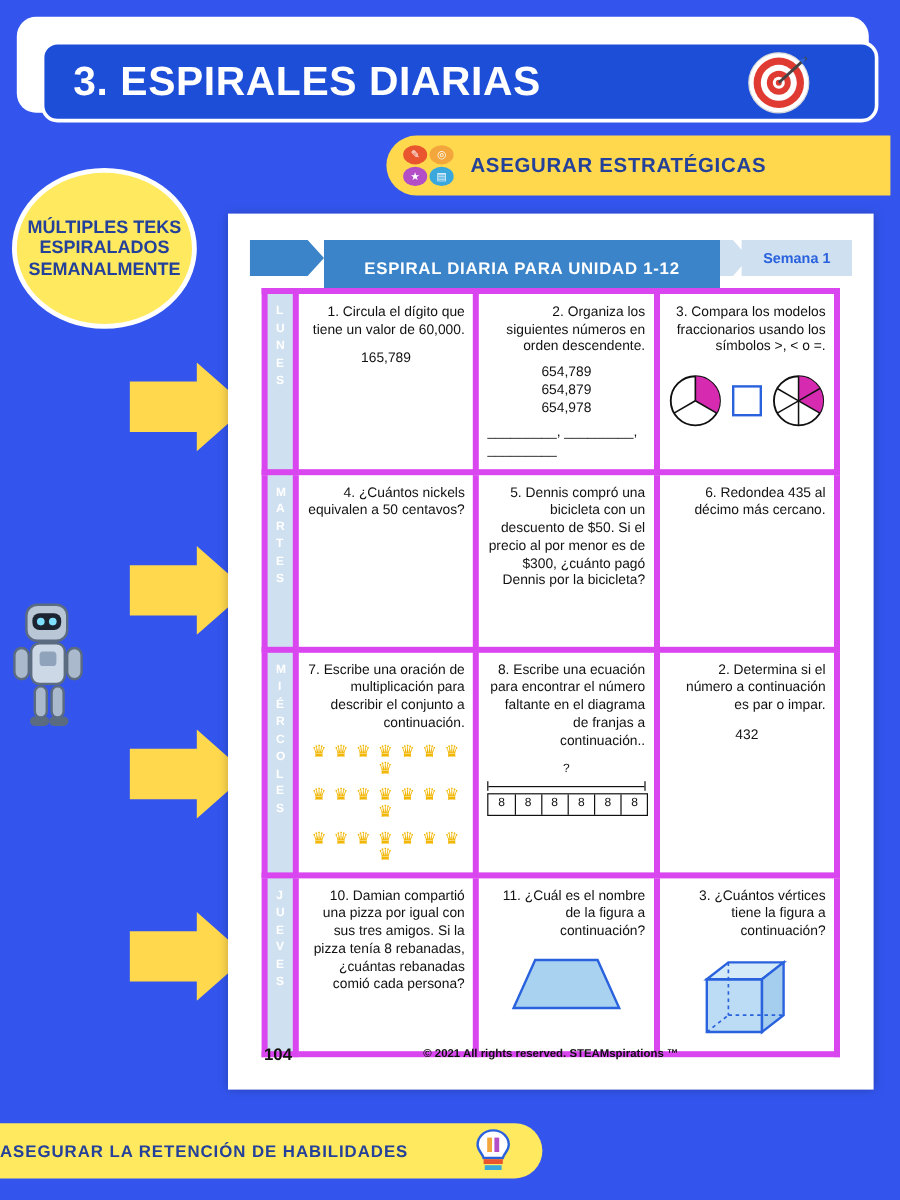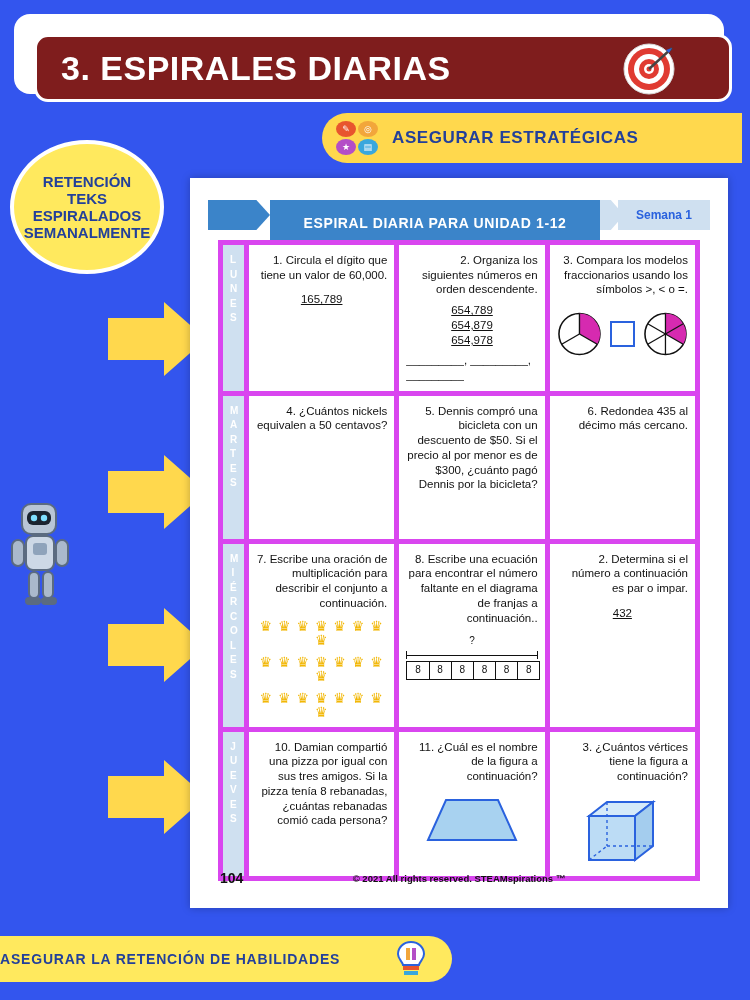--- a/index.html
+++ b/index.html
@@ -20,21 +20,21 @@
     position: absolute;
     top: 14px; left: 14px;
     width: 710px; height: 80px;
     background: #ffffff;
     border-radius: 16px;
   }
   .header-inner {
     position: absolute;
     top: 20px; left: 20px;
     width: 698px; height: 68px;
-    background: #7f1d1d;
+    background: #1d4ed8;
     border-radius: 14px;
     border: 3px solid #ffffff;
     box-sizing: border-box;
     display: flex;
     align-items: center;
     padding-left: 24px;
   }
   .header-title {
     color: #ffffff;
     font-size: 34px;
@@ -203,21 +203,21 @@
   .daylabel {
     color: #ffffff;
     font-size: 10px;
     font-weight: bold;
     letter-spacing: 1px;
     line-height: 1.45;
     word-break: break-all;
     writing-mode: horizontal-tb;
   }
   .qnum-text { display: block; text-align: right; }
-  .centered { text-align: center; text-decoration: underline; }
+  .centered { text-align: center; }
   .mt6 { margin-top: 6px; }
   .mt10 { margin-top: 10px; }
   .blanks { margin-top: 6px; font-size: 11.5px; letter-spacing: 0px; }
 
   
   .frac-row {
     display: flex;
     align-items: center;
     justify-content: center;
     gap: 8px;
@@ -349,21 +349,21 @@
   <div class="mini-grid">
     <span class="mg1">✎</span>
     <span class="mg2">◎</span>
     <span class="mg3">★</span>
     <span class="mg4">▤</span>
   </div>
   <div class="label">ASEGURAR ESTRATÉGICAS</div>
 </div>
 
 <div class="badge">
-  <div class="badge-text">RETENCIÓN TEKS ESPIRALADOS SEMANALMENTE</div>
+  <div class="badge-text">MÚLTIPLES TEKS ESPIRALADOS SEMANALMENTE</div>
 </div>
 
 <div class="arrow" style="left:108px; top:302px;">
   <svg width="98" height="74" viewBox="0 0 98 74">
       <polygon points="0,16 56,16 56,0 98,37 56,74 56,58 0,58" fill="#ffd84d"></polygon>
     </svg>
 </div>
 <div class="arrow" style="left:108px; top:455px;">
   <svg width="98" height="74" viewBox="0 0 98 74">
       <polygon points="0,16 56,16 56,0 98,37 56,74 56,58 0,58" fill="#ffd84d"></polygon>

